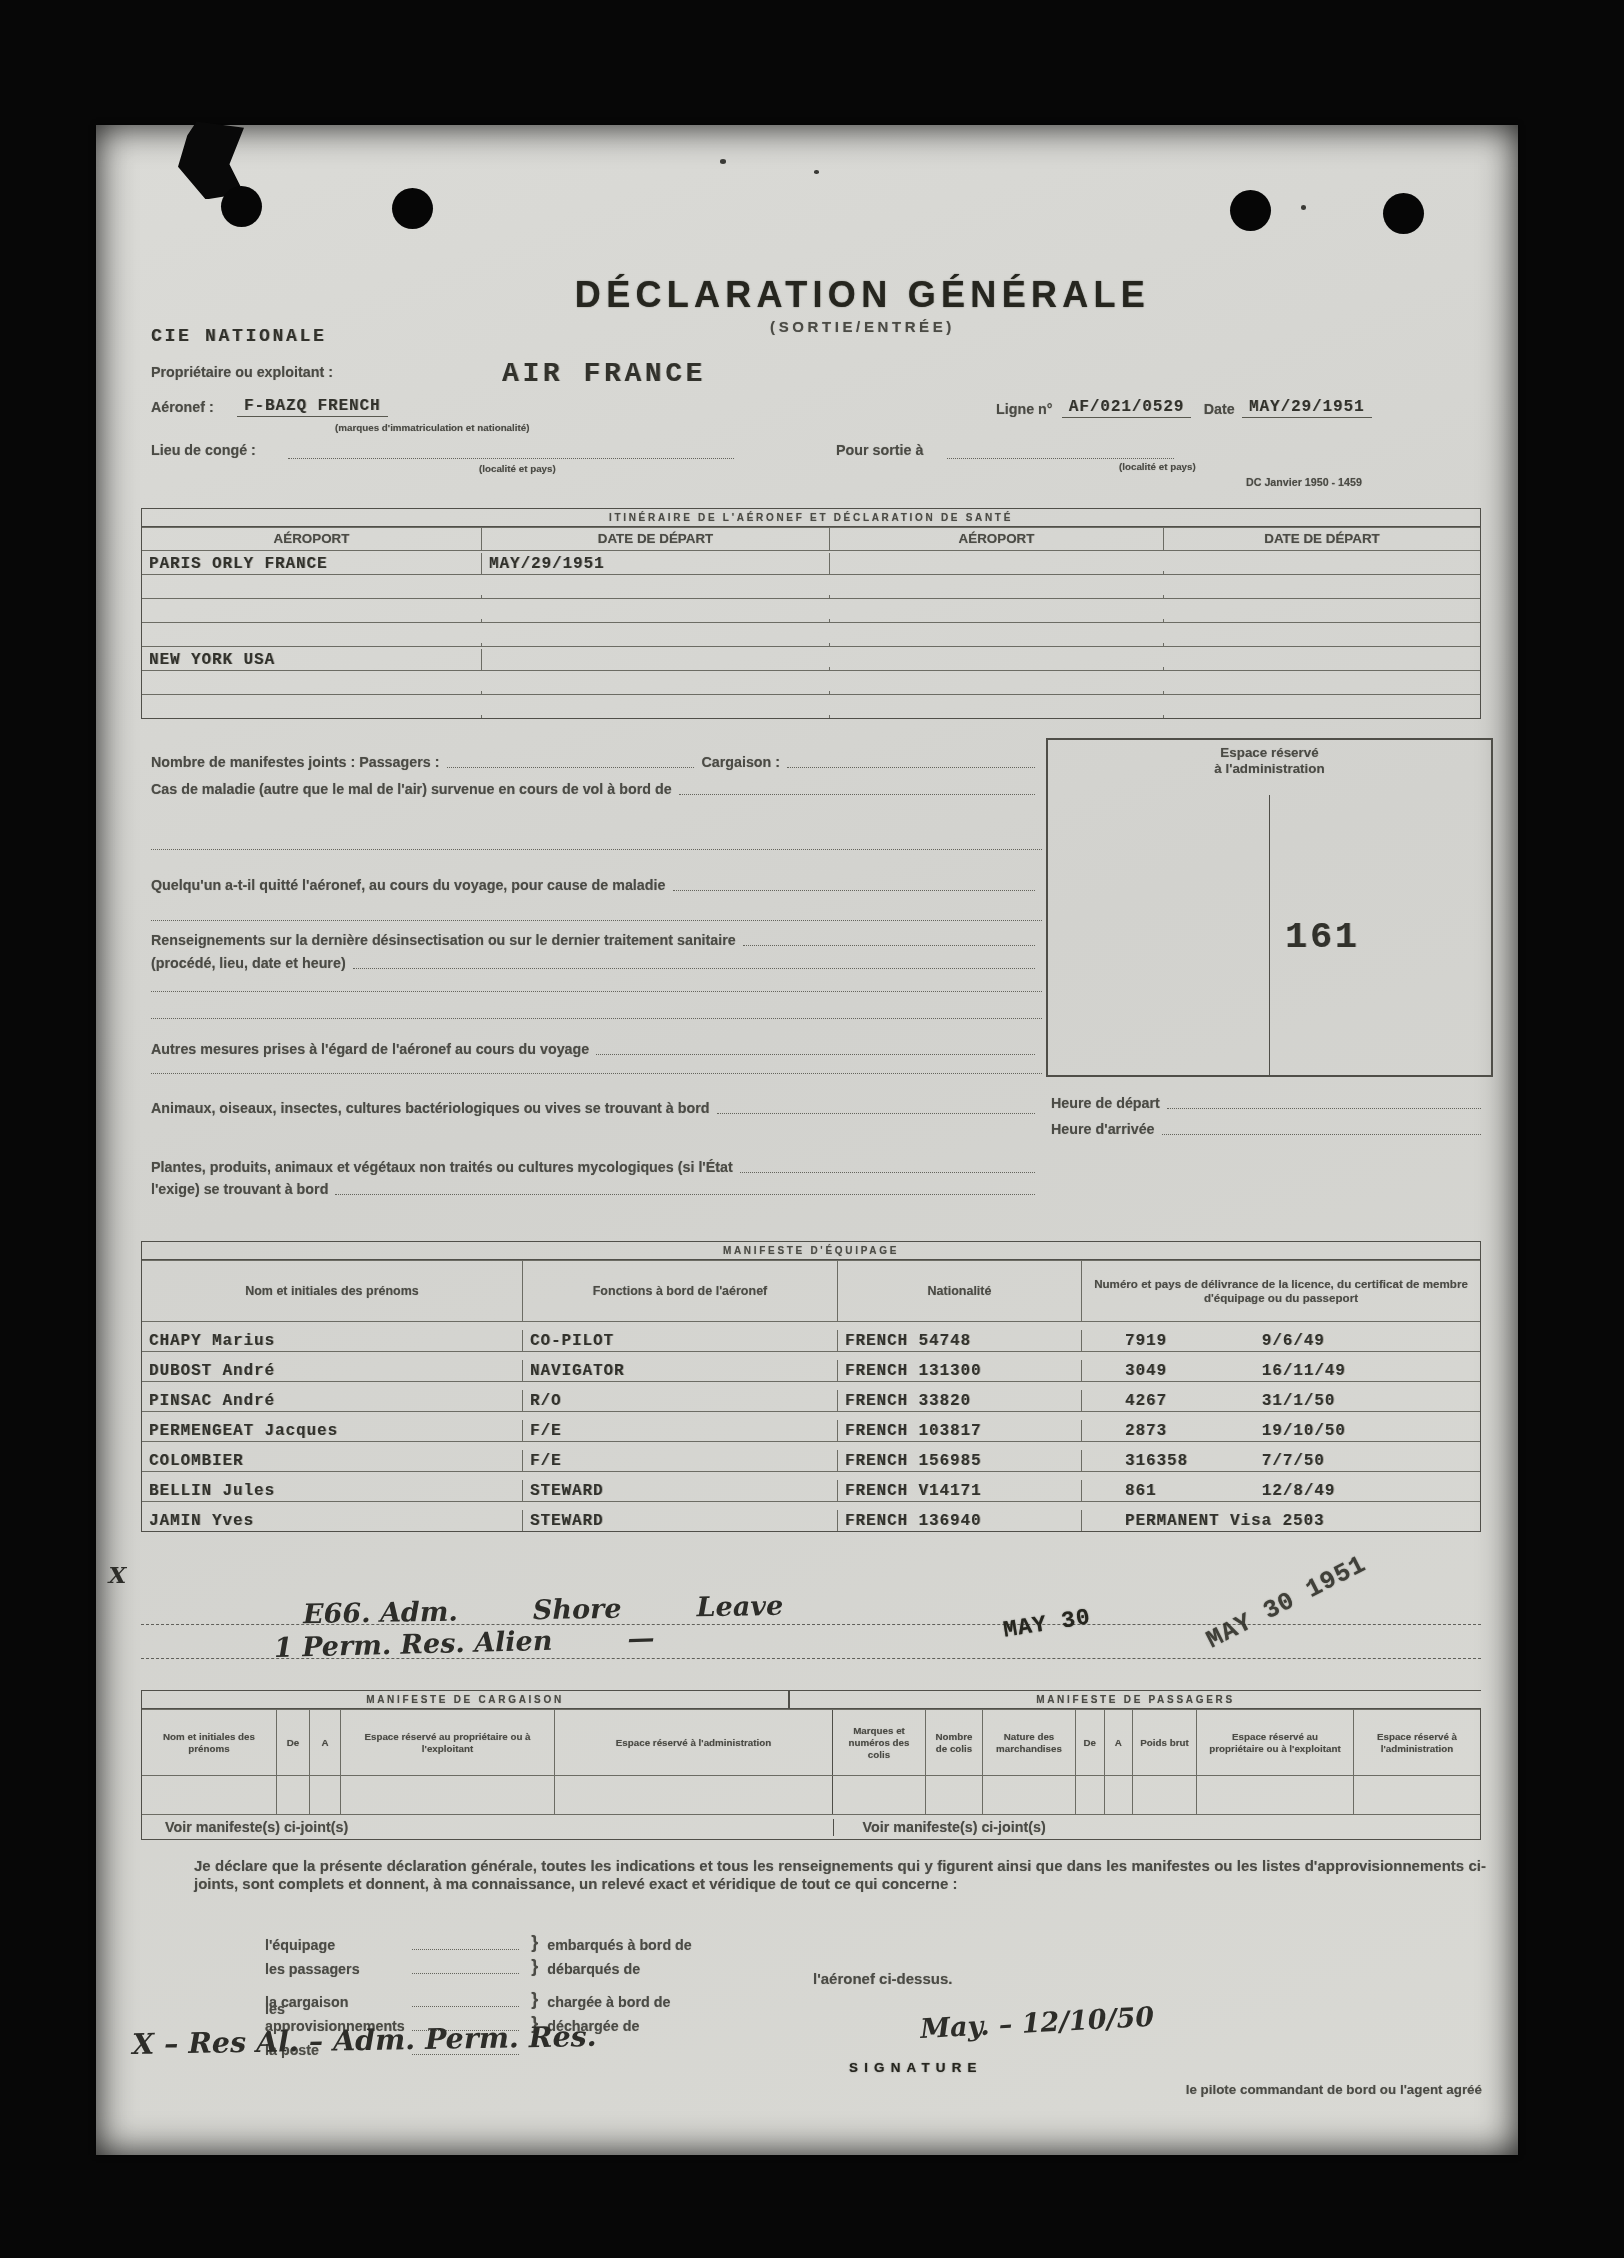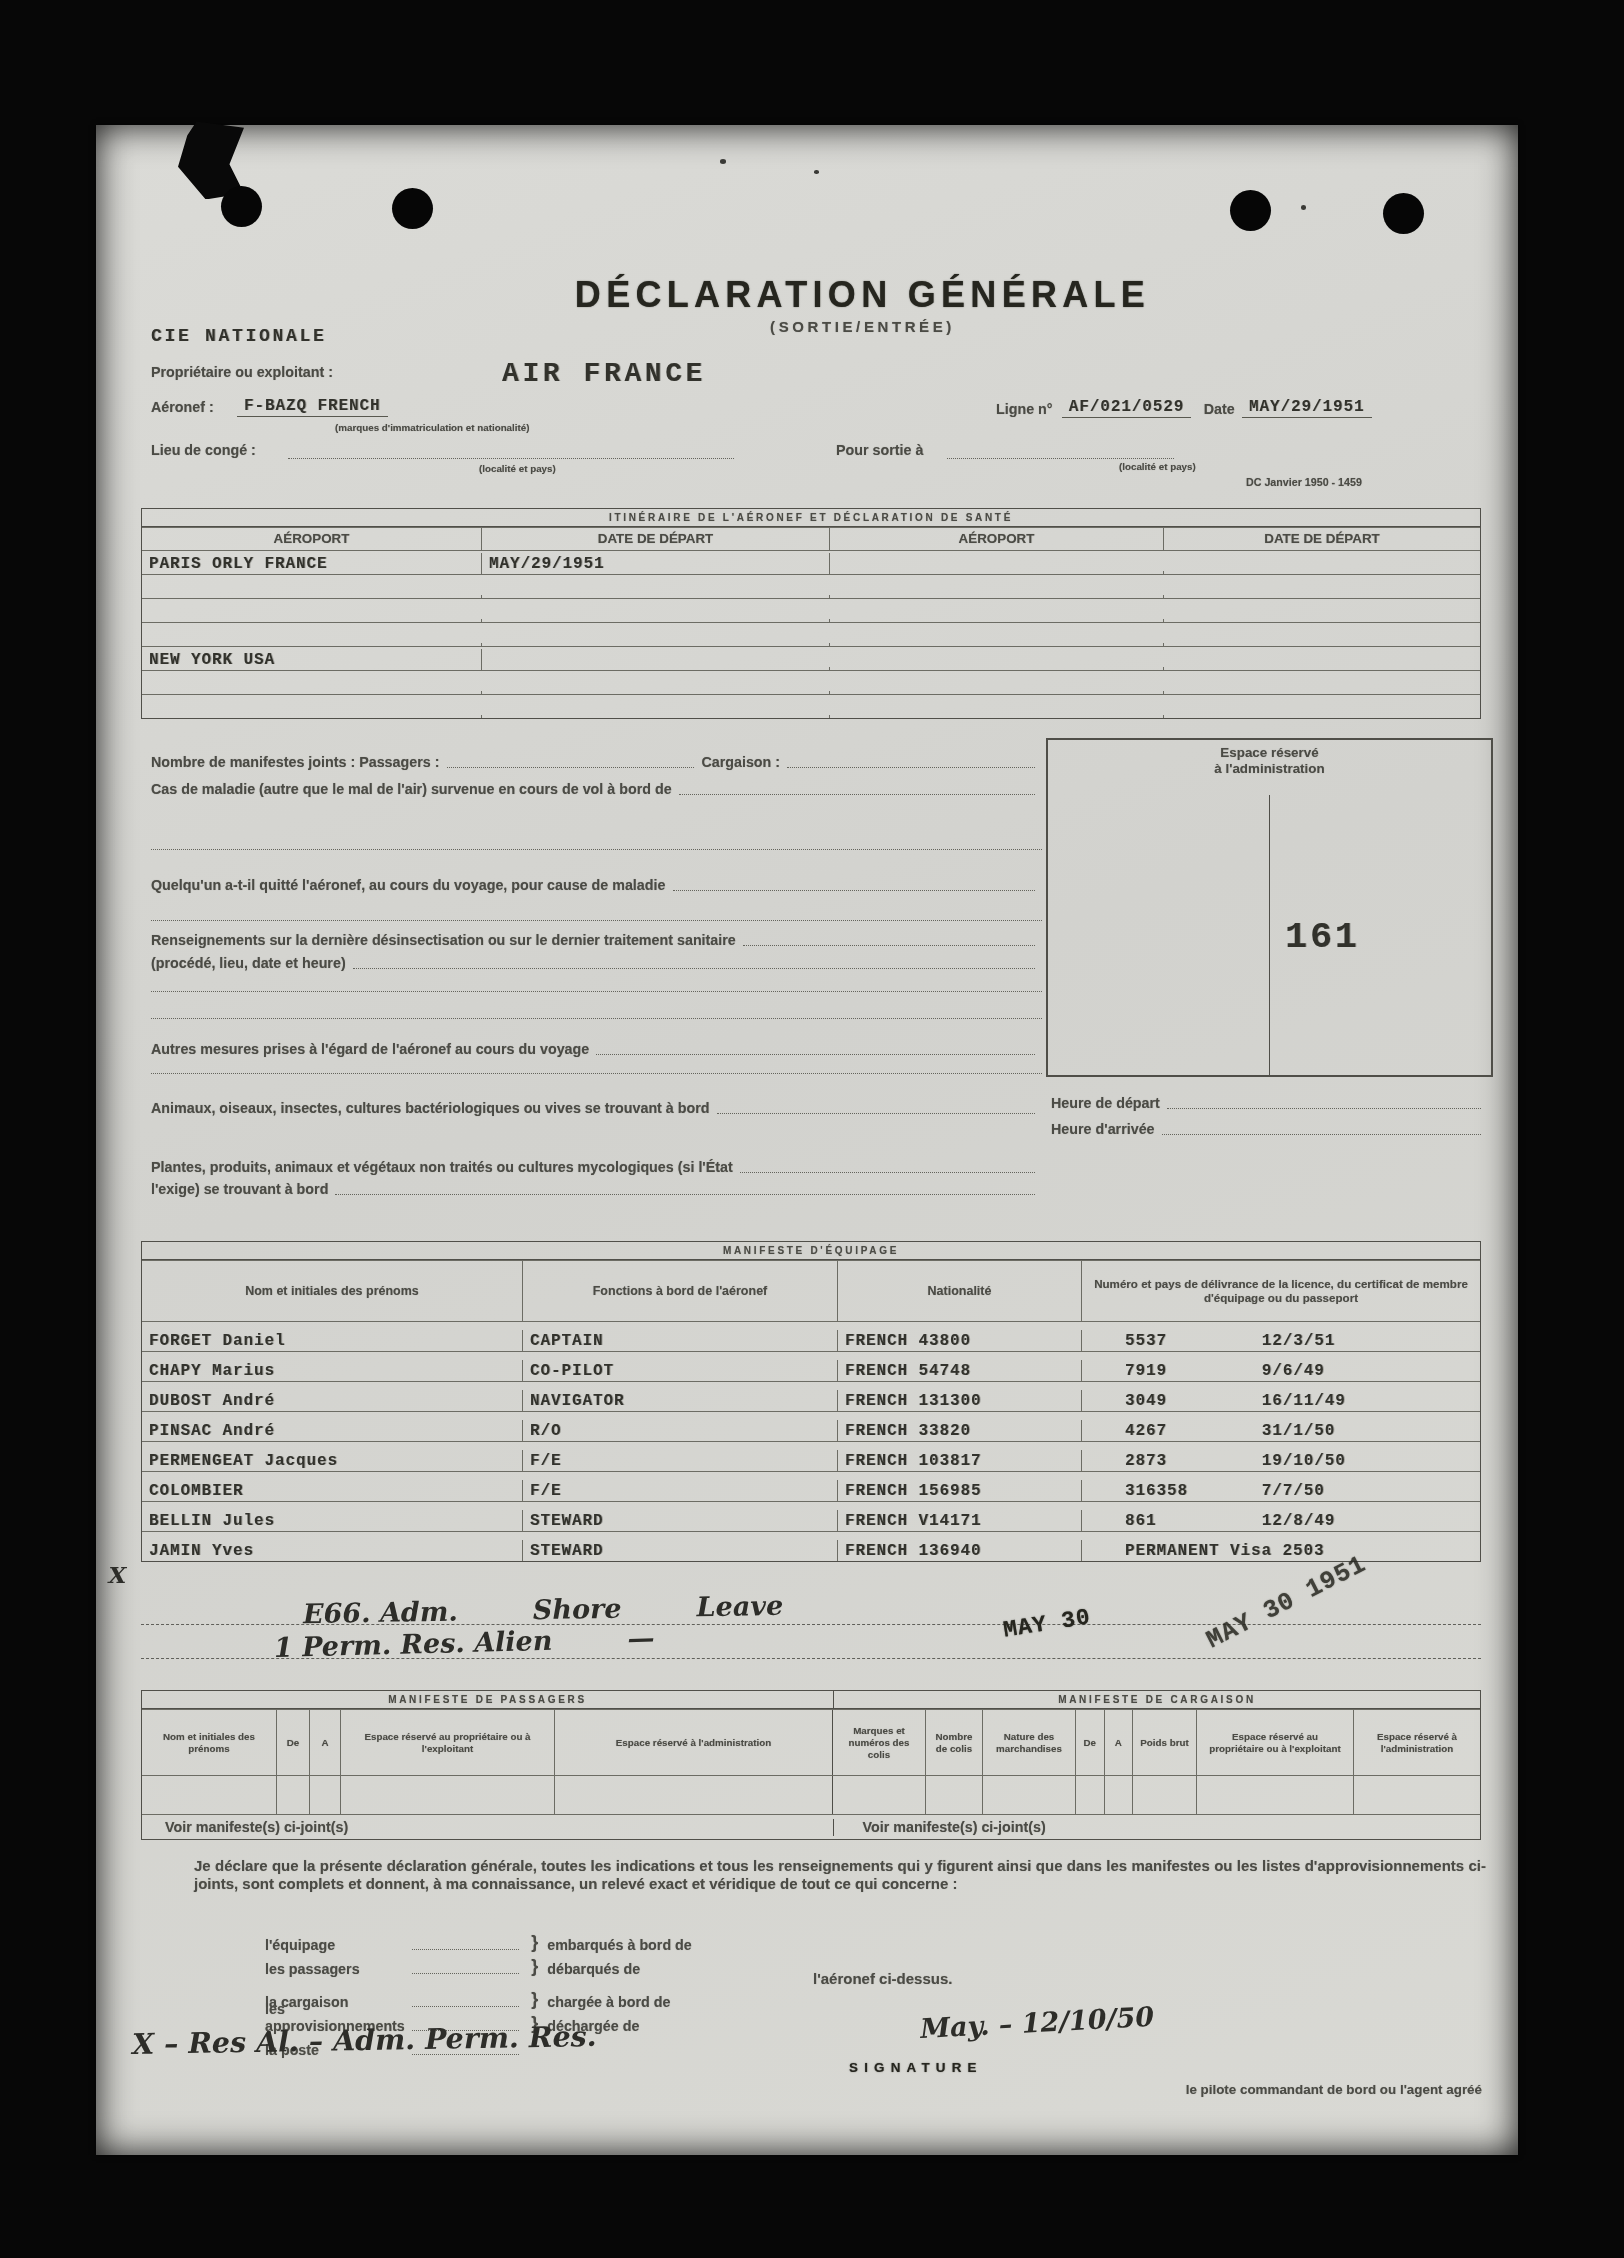--- a/index.html
+++ b/index.html
@@ -211,29 +211,20 @@
     <div class="bar p">MANIFESTE D'ÉQUIPAGE</div>
     <div class="tbl">
       <div class="trow" style="height:61px">
         <div class="tc hc p cw1" style="font-size:12.5px">Nom et initiales des prénoms</div>
         <div class="tc hc p cw2" style="font-size:12.5px">Fonctions à bord de l'aéronef</div>
         <div class="tc hc p cw3" style="font-size:12.5px">Nationalité</div>
         <div class="tc hc p cw4" style="font-size:11.6px">Numéro et pays de délivrance de la licence, du certificat de membre d'équipage ou du passeport</div>
       </div>
 
       <div class="trow crew-row">
-        <div class="tc typed cw1">FORGET Daniel</div>
-        <div class="tc typed cw2">CAPTAIN</div>
-        <div class="tc typed cw3">FRENCH 43800</div>
-        <div class="tc cw4 lic">
-            <span class="typed n">5537</span>
-            <span class="typed">12/3/51</span>
-          </div>
-      </div>
-      <div class="trow crew-row">
         <div class="tc typed cw1">CHAPY Marius</div>
         <div class="tc typed cw2">CO-PILOT</div>
         <div class="tc typed cw3">FRENCH 54748</div>
         <div class="tc cw4 lic">
             <span class="typed n">7919</span>
             <span class="typed">9/6/49</span>
           </div>
       </div>
       <div class="trow crew-row">
         <div class="tc typed cw1">DUBOST André</div>
@@ -295,22 +286,22 @@
   <div class="abs hand" style="left:12.5px;top:1436px;font-size:23px">X</div>
   <div class="dashline" style="left:45px;top:1499px;width:1340px"></div>
   <div class="dashline" style="left:45px;top:1533px;width:1340px"></div>
   <div class="abs hand" style="left:207px;top:1469px;font-size:27px;transform:rotate(-1deg)">E66. Adm.        Shore        Leave</div>
   <div class="abs hand" style="left:178px;top:1502px;font-size:27px;transform:rotate(-1.5deg)">1 Perm. Res. Alien        —</div>
   <div class="abs typed stamp" style="left:907px;top:1486px;font-size:23px;transform:rotate(-9deg)">MAY 30</div>
   <div class="abs typed stamp" style="left:1103px;top:1463px;font-size:25px;transform:rotate(-27deg);opacity:.85">MAY 30 1951</div>
 
   <div class="abs" style="left:45px;top:1565px;width:1340px">
     <div style="display:flex">
+      <div class="bar p" style="flex:1">MANIFESTE DE CARGAISON</div>
       <div class="bar p" style="flex:0 0 692px;border-right:none">MANIFESTE DE PASSAGERS</div>
-      <div class="bar p" style="flex:1">MANIFESTE DE CARGAISON</div>
     </div>
     <div class="tbl">
       <div class="trow" style="height:66px">
         <div class="tc hc p tiny mw-p1">Nom et initiales des prénoms</div>
         <div class="tc hc p tiny mw-p2">De</div>
         <div class="tc hc p tiny mw-p3">A</div>
         <div class="tc hc p tiny mw-p4">Espace réservé au propriétaire ou à l'exploitant</div>
         <div class="tc hc p tiny mw-p5" style="border-right:1.8px solid #4f4e48">Espace réservé à l'administration</div>
         <div class="tc hc p tiny mw-c1">Marques et numéros des colis</div>
         <div class="tc hc p tiny mw-c2">Nombre de colis</div>

